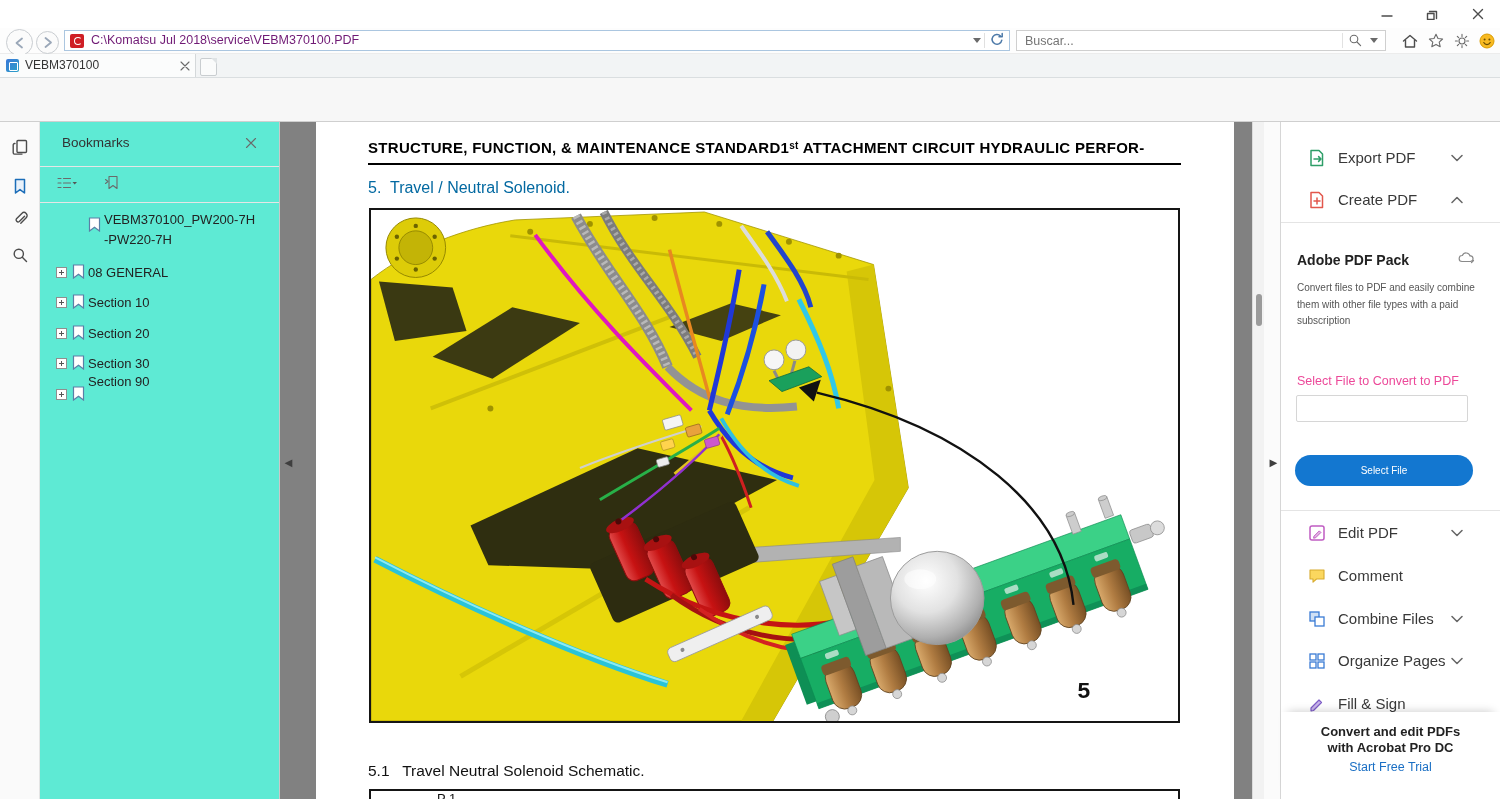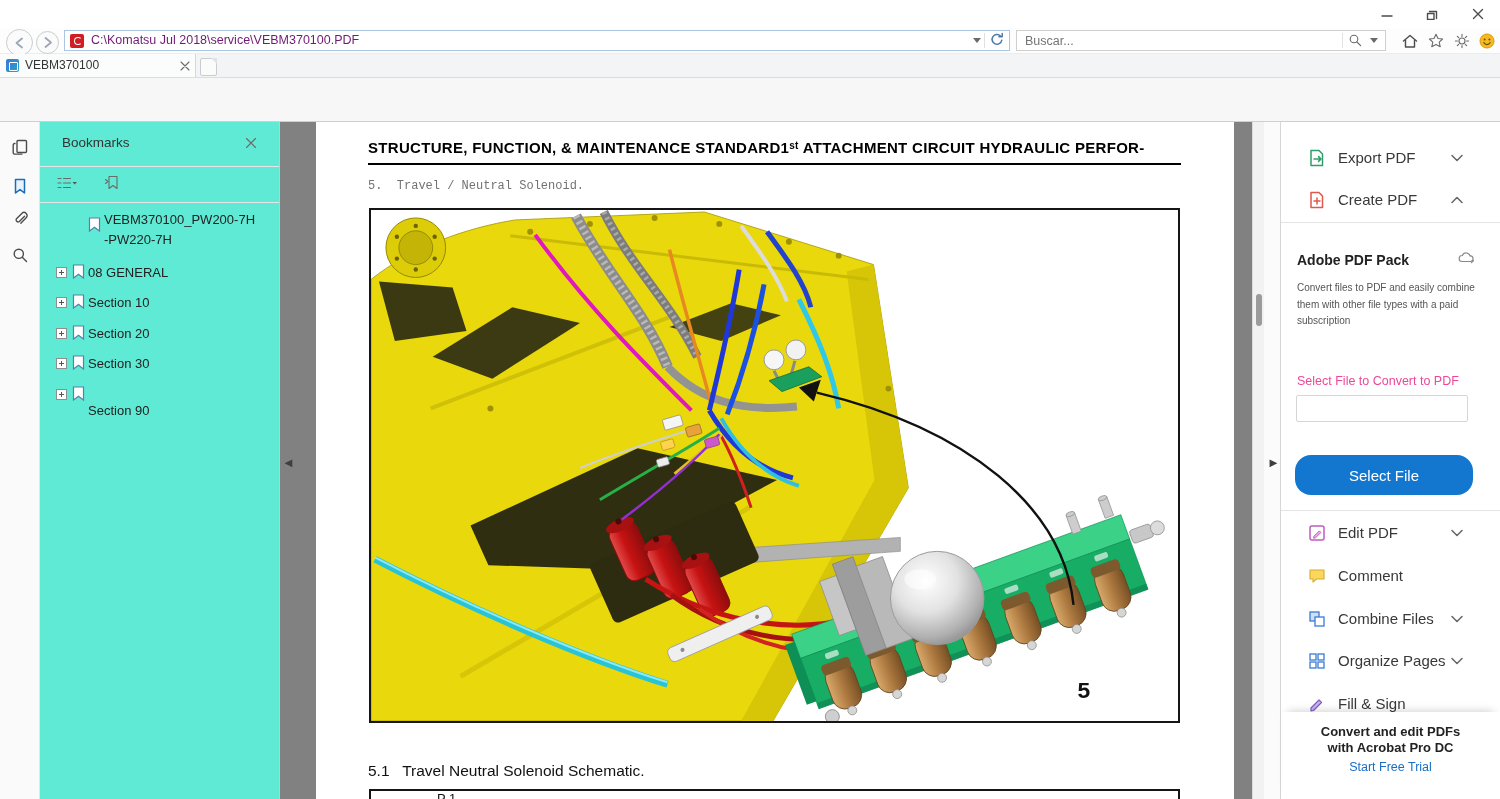--- a/index.html
+++ b/index.html
@@ -71,21 +71,21 @@
   .bmexp{position:absolute;width:9px;height:9px;border:1px solid #8f8f8f;background:#fff;box-sizing:content-box;}
   .bmexp:before{content:"";position:absolute;left:2px;top:4px;width:5px;height:1px;background:#555;}
   .bmexp:after{content:"";position:absolute;left:4px;top:2px;width:1px;height:5px;background:#555;}
   .bmico{position:absolute;width:13px;height:15px;}
 
   .content{position:absolute;left:280px;top:0;width:972px;height:677px;background:#818181;overflow:hidden;}
   .page{position:absolute;left:16px;top:0;width:918px;height:677px;background:#fff;overflow:hidden;margin-left:20px;}
   .docheader{position:absolute;left:52px;top:17px;width:813px;height:24px;border-bottom:2px solid #000;
              font-weight:bold;font-size:15px;letter-spacing:0.3px;white-space:nowrap;overflow:hidden;color:#000;}
   .docheader sup{font-size:10px;vertical-align:4px;}
-  .sectitle{position:absolute;left:52px;top:57px;font-size:12px;color:#737373;white-space:pre;font-family:Liberation Mono, monospace;}
+  .sectitle{position:absolute;left:52px;top:57px;font-size:16px;color:#0369a1;white-space:pre;}
   .figframe{position:absolute;left:53px;top:86px;width:811px;height:515px;border:2px solid #151515;box-sizing:border-box;background:#fff;}
   .subtitle{position:absolute;left:52px;top:640px;font-size:15.5px;color:#111;white-space:pre;}
   .frame2{position:absolute;left:53px;top:667px;width:811px;height:150px;border:2px solid #151515;box-sizing:border-box;background:#fff;}
   .frame2 span{position:absolute;left:66px;top:0px;font-size:13px;color:#111;}
   .navarrow{position:absolute;font-size:13px;color:#3f3f3f;cursor:default;}
 
   .vscroll{position:absolute;left:1252px;top:0;width:12px;height:677px;background:#f2f2f2;border-left:1px solid #dcdcdc;box-sizing:border-box;}
   .vthumb{position:absolute;left:3px;top:172px;width:6px;height:32px;background:#9b9b9b;border-radius:3px;}
   .gapcol{position:absolute;left:1264px;top:0;width:16px;height:677px;background:#fbfbfb;}
 
@@ -93,22 +93,22 @@
   .tprow{position:absolute;left:0;width:220px;height:42px;}
   .tpico{position:absolute;left:26px;top:11px;width:20px;height:20px;}
   .tplabel{position:absolute;left:57px;top:11px;font-size:15px;color:#383838;line-height:20px;}
   .tpchev{position:absolute;left:170px;top:17px;}
   .tpdiv{position:absolute;left:0;width:219px;height:1px;background:#e4e4e4;}
   .packtitle{position:absolute;left:16px;top:130px;font-size:14px;font-weight:bold;color:#222;}
   .packico{position:absolute;left:176px;top:127px;width:18px;height:18px;}
   .packdesc{position:absolute;left:16px;top:158px;width:178px;font-size:10px;line-height:16.5px;color:#555;}
   .packlink{position:absolute;left:16px;top:252px;font-size:12.5px;color:#ec4899;}
   .packinput{position:absolute;left:15px;top:273px;width:172px;height:27px;border:1px solid #d6d6d6;border-radius:2px;background:#fff;box-sizing:border-box;font-family:inherit;}
-  .packbtn{position:absolute;left:14px;top:333px;width:178px;height:40px;border:none;border-radius:16px;background:#1377d0;
-           color:#fff;font-size:15px;font-family:inherit;display:flex;align-items:center;justify-content:center;}
+  .packbtn{position:absolute;left:14px;top:333px;width:178px;height:31px;border:none;border-radius:16px;background:#1377d0;
+           color:#fff;font-size:10px;font-family:inherit;display:flex;align-items:center;justify-content:center;}
   .tpfooter{position:absolute;left:0;top:590px;width:219px;height:87px;background:#fff;box-shadow:0 -7px 9px -7px rgba(0,0,0,0.22);}
   .tpf1{position:absolute;left:0;top:12px;width:219px;text-align:center;font-size:13px;font-weight:bold;color:#222;}
   .tpf2{position:absolute;left:0;top:28px;width:219px;text-align:center;font-size:13px;font-weight:bold;color:#222;}
   .tpflink{position:absolute;left:0;top:48px;width:219px;text-align:center;font-size:12.5px;color:#1a6fc4;}
   .figsvg{width:100%;height:100%;}
 </style>
 </head>
 <body>
 
 <div class="window">
@@ -393,21 +393,21 @@
         <svg class="bmico" style="left:32px;top:233px;" viewBox="0 0 13 15">
             <path d="M1.5 1h10v13l-5-3.7-5 3.7z" fill="#fff" stroke="#5b7fa6" stroke-width="1.2"></path>
           </svg>
         <span class="bmitem-label abs" style="left:48px;top:232px;">Section 30</span>
       </div>
       <div>
         <span class="bmexp" style="left:16px;top:267px;"></span>
         <svg class="bmico" style="left:32px;top:264px;" viewBox="0 0 13 15">
             <path d="M1.5 1h10v13l-5-3.7-5 3.7z" fill="#fff" stroke="#5b7fa6" stroke-width="1.2"></path>
           </svg>
-        <span class="bmitem-label abs" style="left:48px;top:279px;">Section 90</span>
+        <span class="bmitem-label abs" style="left:48px;top:250px;">Section 90</span>
       </div>
     </div>
 
     <div class="content">
       <span class="navarrow" style="left:2px;top:333px;">◄</span>
       <div class="page">
         <div class="docheader"><span>STRUCTURE, FUNCTION, &amp; MAINTENANCE STANDARD1</span><sup>st</sup><span> ATTACHMENT CIRCUIT HYDRAULIC PERFOR-</span></div>
         <div class="sectitle">5.  Travel / Neutral Solenoid.</div>
 
         <div class="figframe">

